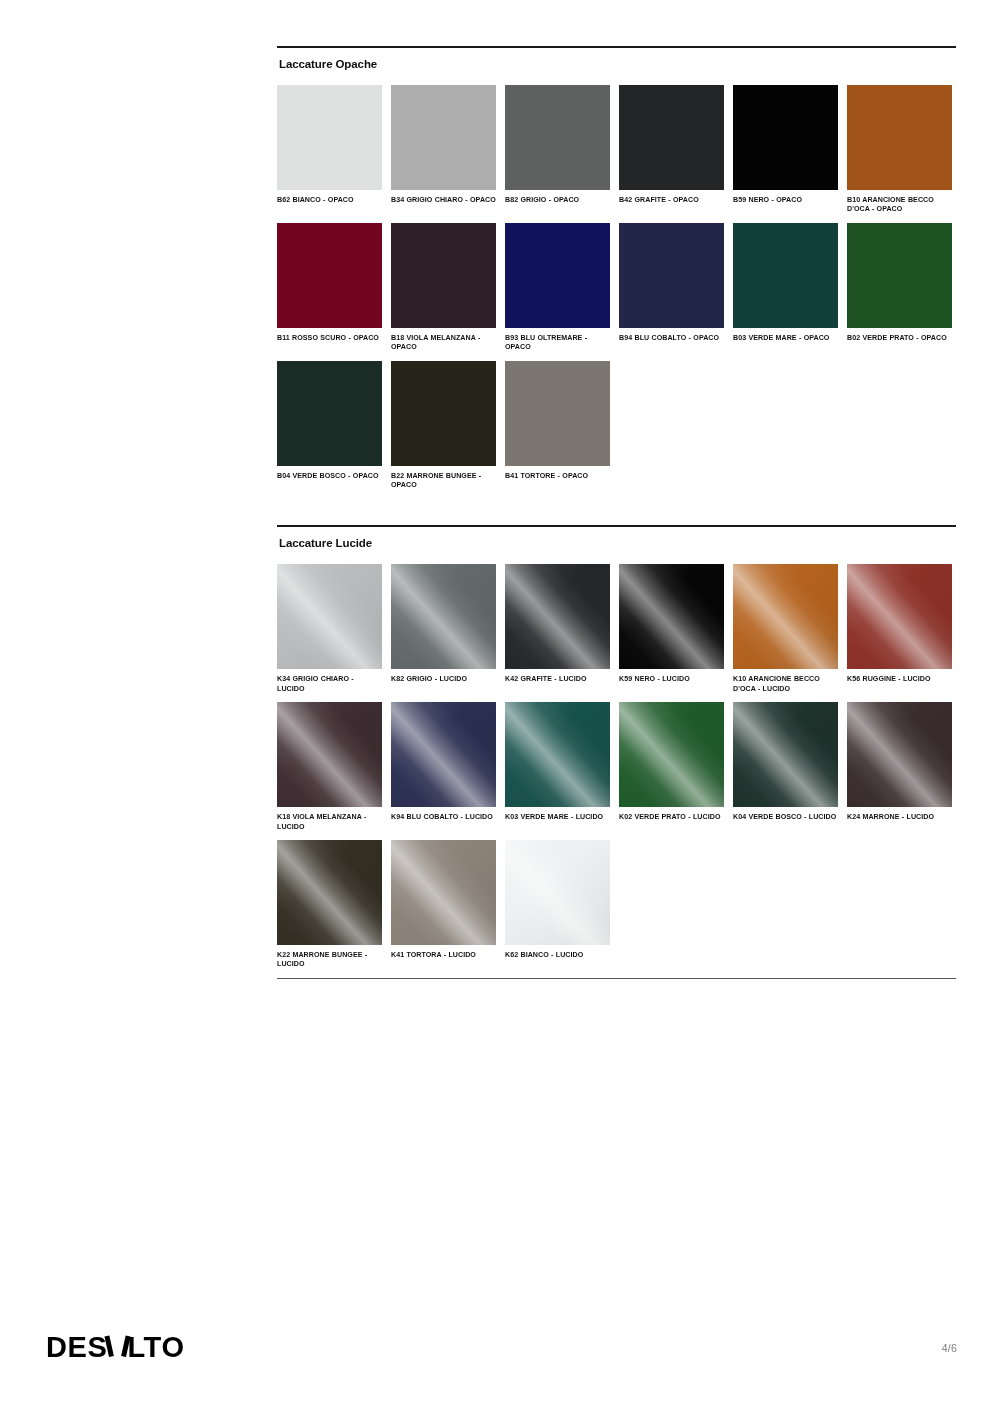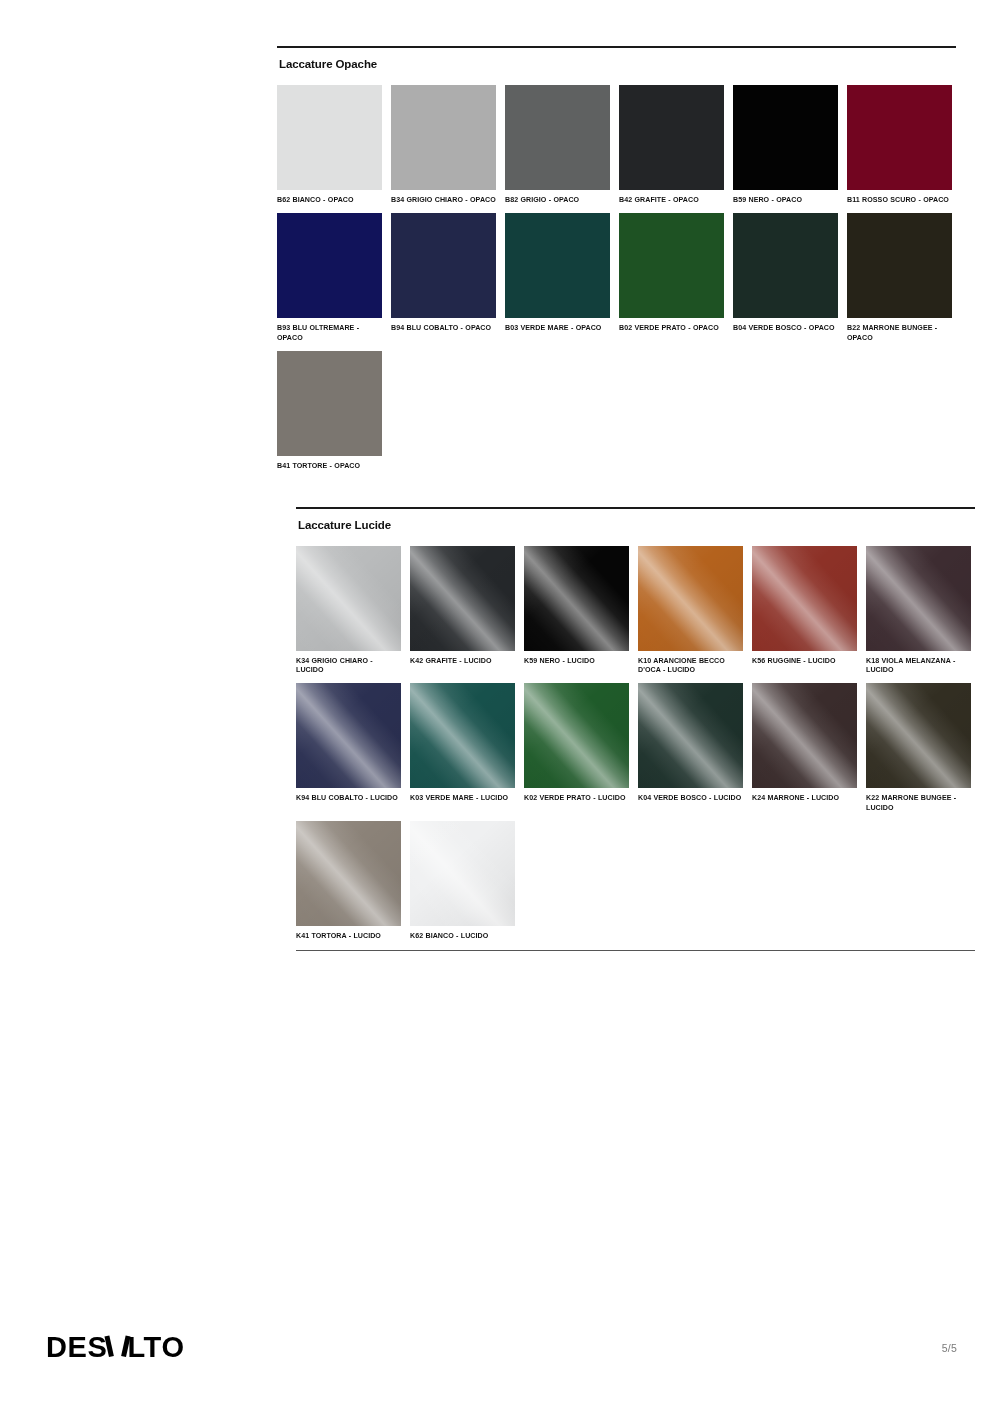--- a/index.html
+++ b/index.html
@@ -37,21 +37,21 @@
     width: 679px;
   }
   .rule-bottom {
     height: 0;
     border-top: 1.5px solid #555555;
     width: 679px;
     margin-top: 0;
   }
 
   .section { width: 679px; }
-  .section + .section { margin-top: 27px; margin-left: 19px; }
+  .section + .section { margin-top: 27px; }
 
   .section-title {
     font-size: 11.5px;
     font-weight: bold;
     letter-spacing: -0.1px;
     color: #101010;
     padding: 10px 0 0 2px;
     margin: 0 0 15px 0;
   }
 
@@ -189,22 +189,30 @@
           </div>
           <div class="swatch-cell">
             <div class="swatch-chip" style="background-color: rgb(35, 37, 39);"></div>
             <div class="swatch-label">B42 GRAFITE - OPACO</div>
           </div>
           <div class="swatch-cell">
             <div class="swatch-chip" style="background-color: rgb(3, 3, 3);"></div>
             <div class="swatch-label">B59 NERO - OPACO</div>
           </div>
           <div class="swatch-cell">
+            <div class="swatch-chip" style="background-color: rgb(161, 84, 26);"></div>
+            <div class="swatch-label">B10 ARANCIONE BECCO D'OCA - OPACO</div>
+          </div>
+          <div class="swatch-cell">
             <div class="swatch-chip" style="background-color: rgb(114, 5, 32);"></div>
             <div class="swatch-label">B11 ROSSO SCURO - OPACO</div>
+          </div>
+          <div class="swatch-cell">
+            <div class="swatch-chip" style="background-color: rgb(46, 31, 40);"></div>
+            <div class="swatch-label">B18 VIOLA MELANZANA - OPACO</div>
           </div>
           <div class="swatch-cell">
             <div class="swatch-chip" style="background-color: rgb(17, 19, 90);"></div>
             <div class="swatch-label">B93 BLU OLTREMARE - OPACO</div>
           </div>
           <div class="swatch-cell">
             <div class="swatch-chip" style="background-color: rgb(34, 39, 74);"></div>
             <div class="swatch-label">B94 BLU COBALTO - OPACO</div>
           </div>
           <div class="swatch-cell">
@@ -230,20 +238,24 @@
         </div>
     </div>
 
     <div class="section">
       <div class="rule-top"></div>
       <div class="section-title">Laccature Lucide</div>
       <div class="swatch-grid">
           <div class="swatch-cell">
             <div class="swatch-chip gloss" style="background-color: rgb(185, 187, 188);"></div>
             <div class="swatch-label">K34 GRIGIO CHIARO - LUCIDO</div>
+          </div>
+          <div class="swatch-cell">
+            <div class="swatch-chip gloss" style="background-color: rgb(98, 105, 106);"></div>
+            <div class="swatch-label">K82 GRIGIO - LUCIDO</div>
           </div>
           <div class="swatch-cell">
             <div class="swatch-chip gloss" style="background-color: rgb(37, 40, 43);"></div>
             <div class="swatch-label">K42 GRAFITE - LUCIDO</div>
           </div>
           <div class="swatch-cell">
             <div class="swatch-chip gloss" style="background-color: rgb(6, 6, 6);"></div>
             <div class="swatch-label">K59 NERO - LUCIDO</div>
           </div>
           <div class="swatch-cell">
@@ -295,16 +307,16 @@
     </div>
 
   </div>
 
   <div class="footer">
     <div class="logo">
       <span>DES</span>
         <span class="logo-a"></span>
         <span>LTO</span>
     </div>
-    <div class="page-number">5/5</div>
+    <div class="page-number">4/6</div>
   </div>
 
 </div>
 
 </body></html>

